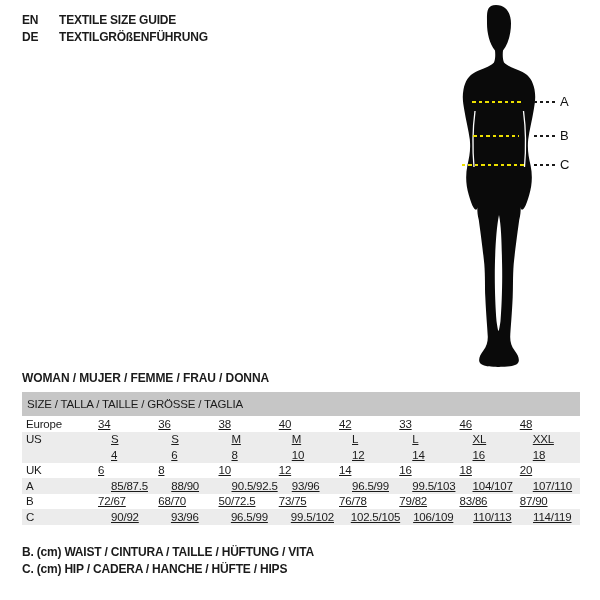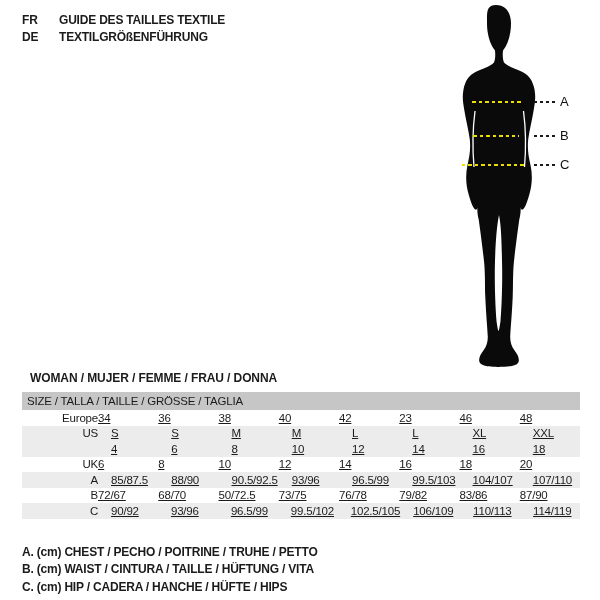--- a/index.html
+++ b/index.html
@@ -21,42 +21,42 @@
   .lang-row{line-height:17.2px;font-size:12px;font-weight:bold;letter-spacing:-0.2px;white-space:nowrap;}
   .lang-code{display:inline-block;width:37px;}
 
   
   .figure-svg{position:absolute;left:437px;top:3px;width:122px;height:364px;}
   .mline{position:absolute;height:2px;background:repeating-linear-gradient(90deg,var(--measure-dash-yellow) 0 3.5px,transparent 3.5px 6.5px);}
   .pline{position:absolute;height:2px;background:repeating-linear-gradient(90deg,var(--pointer-dash-black) 0 3px,transparent 3px 6px);}
   .mlabel{position:absolute;left:560px;width:16px;font-size:13px;line-height:15px;color:#111;}
 
   
-  .sheet-title{position:absolute;left:22px;top:371px;font-size:12px;font-weight:bold;letter-spacing:-0.1px;margin-left:8px;}
+  .sheet-title{position:absolute;left:22px;top:371px;font-size:12px;font-weight:bold;letter-spacing:-0.1px;}
 
   
   .size-table{position:absolute;left:22px;top:392px;width:558px;font-size:11.5px;letter-spacing:-0.2px;}
-  .thead{background:var(--header-bg);height:18px;display:flex;align-items:center;padding-left:5px;font-size:11.5px;}
+  .thead{background:var(--header-bg);height:24px;display:flex;align-items:center;padding-left:5px;font-size:11.5px;}
   .trow{display:grid;grid-template-columns:76px repeat(8,1fr);align-items:center;height:15.5px;}
   .trow.shade{background:var(--shade-bg);gap:13px;}
-  .tlabel{padding-left:4px;text-align:right;}
+  .tlabel{padding-left:4px;text-align:left;}
   .tcell{text-align:left;text-decoration:underline;}
 
   
   .measure-legend{position:absolute;left:22px;top:544px;}
   .legend-line{font-size:12px;font-weight:bold;line-height:17.3px;letter-spacing:-0.2px;white-space:nowrap;}
 </style>
 </head>
 <body>
 
 <div class="canvas">
 
   <section class="langs">
     <div class="lang-row">
-      <span class="lang-code">FR</span><span>GUIDE DES TAILLES TEXTILE</span>
+      <span class="lang-code">EN</span><span>TEXTILE SIZE GUIDE</span>
     </div>
     <div class="lang-row">
       <span class="lang-code">DE</span><span>TEXTILGRÖßENFÜHRUNG</span>
     </div>
   </section>
 
   <svg class="figure-svg" viewBox="0 0 122 364" xmlns="http://www.w3.org/2000/svg" aria-hidden="true">
     <path fill="var(--silhouette)" d="
       M59,2
       C69,2 74,10 74,20.5
@@ -127,21 +127,21 @@
   <div class="size-table">
     <div class="thead">SIZE / TALLA / TAILLE / GRÖSSE / TAGLIA</div>
     <div id="size-table-body">
         <div class="trow">
           <span class="tlabel">Europe</span>
           <span class="tcell">34</span>
           <span class="tcell">36</span>
           <span class="tcell">38</span>
           <span class="tcell">40</span>
           <span class="tcell">42</span>
-          <span class="tcell">23</span>
+          <span class="tcell">33</span>
           <span class="tcell">46</span>
           <span class="tcell">48</span>
         </div>
         <div class="trow shade">
           <span class="tlabel">US</span>
           <span class="tcell">S</span>
           <span class="tcell">S</span>
           <span class="tcell">M</span>
           <span class="tcell">M</span>
           <span class="tcell">L</span>
@@ -201,18 +201,17 @@
           <span class="tcell">99.5/102</span>
           <span class="tcell">102.5/105</span>
           <span class="tcell">106/109</span>
           <span class="tcell">110/113</span>
           <span class="tcell">114/119</span>
         </div>
       </div>
   </div>
 
   <section class="measure-legend">
-    <div class="legend-line">A. (cm) CHEST / PECHO / POITRINE / TRUHE / PETTO</div>
     <div class="legend-line">B. (cm) WAIST / CINTURA / TAILLE / HÜFTUNG / VITA</div>
     <div class="legend-line">C. (cm) HIP / CADERA / HANCHE / HÜFTE / HIPS</div>
   </section>
 
 </div>
 
 </body></html>

